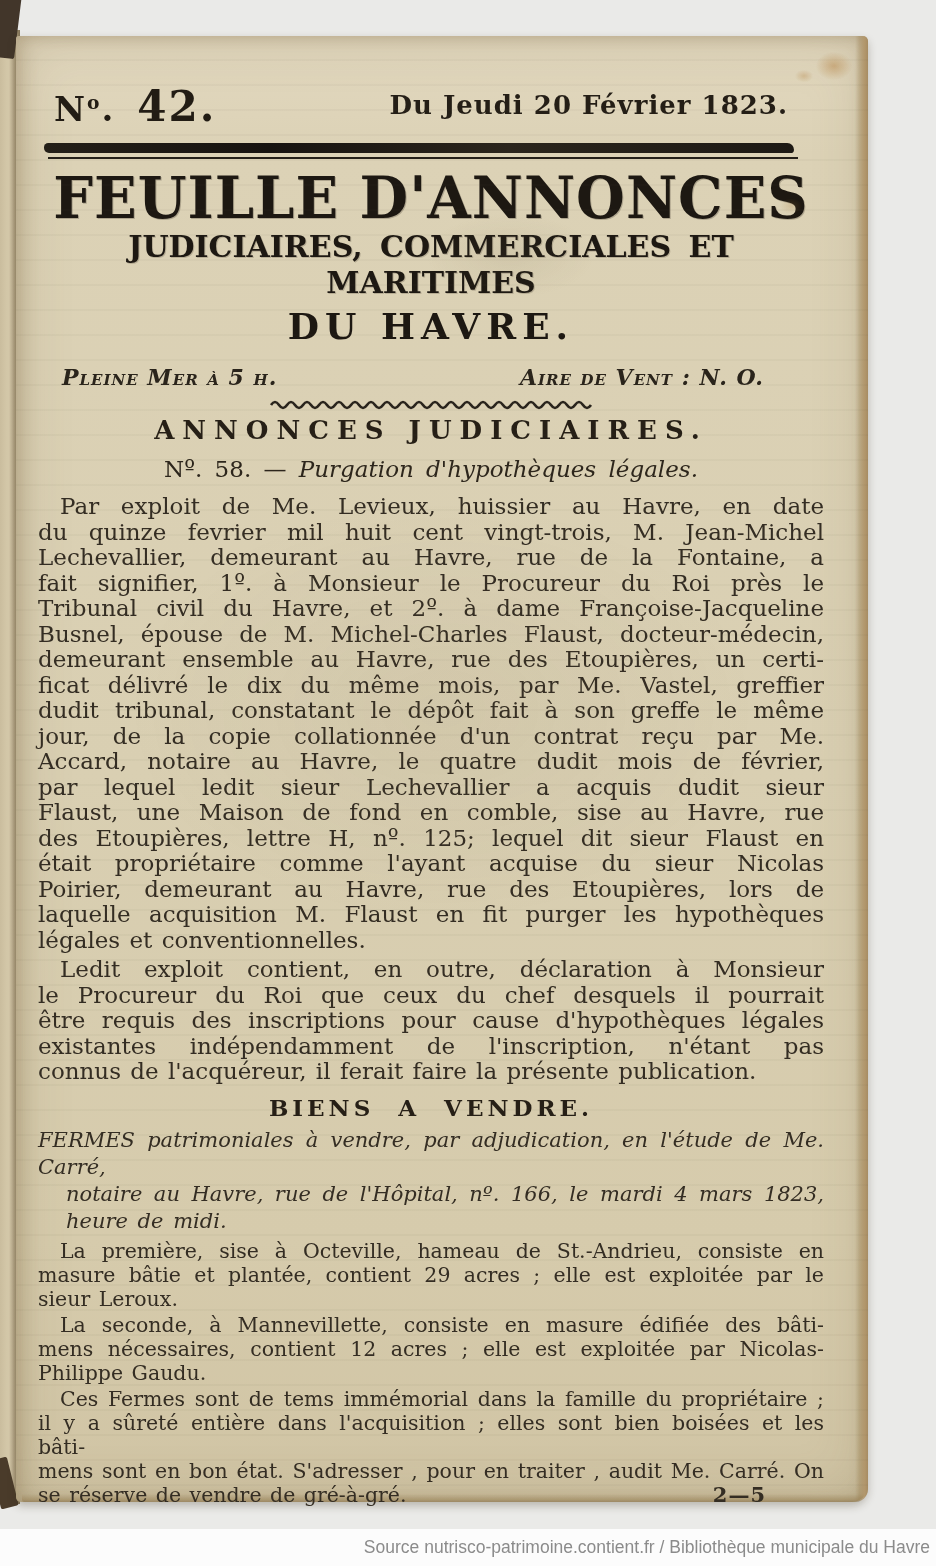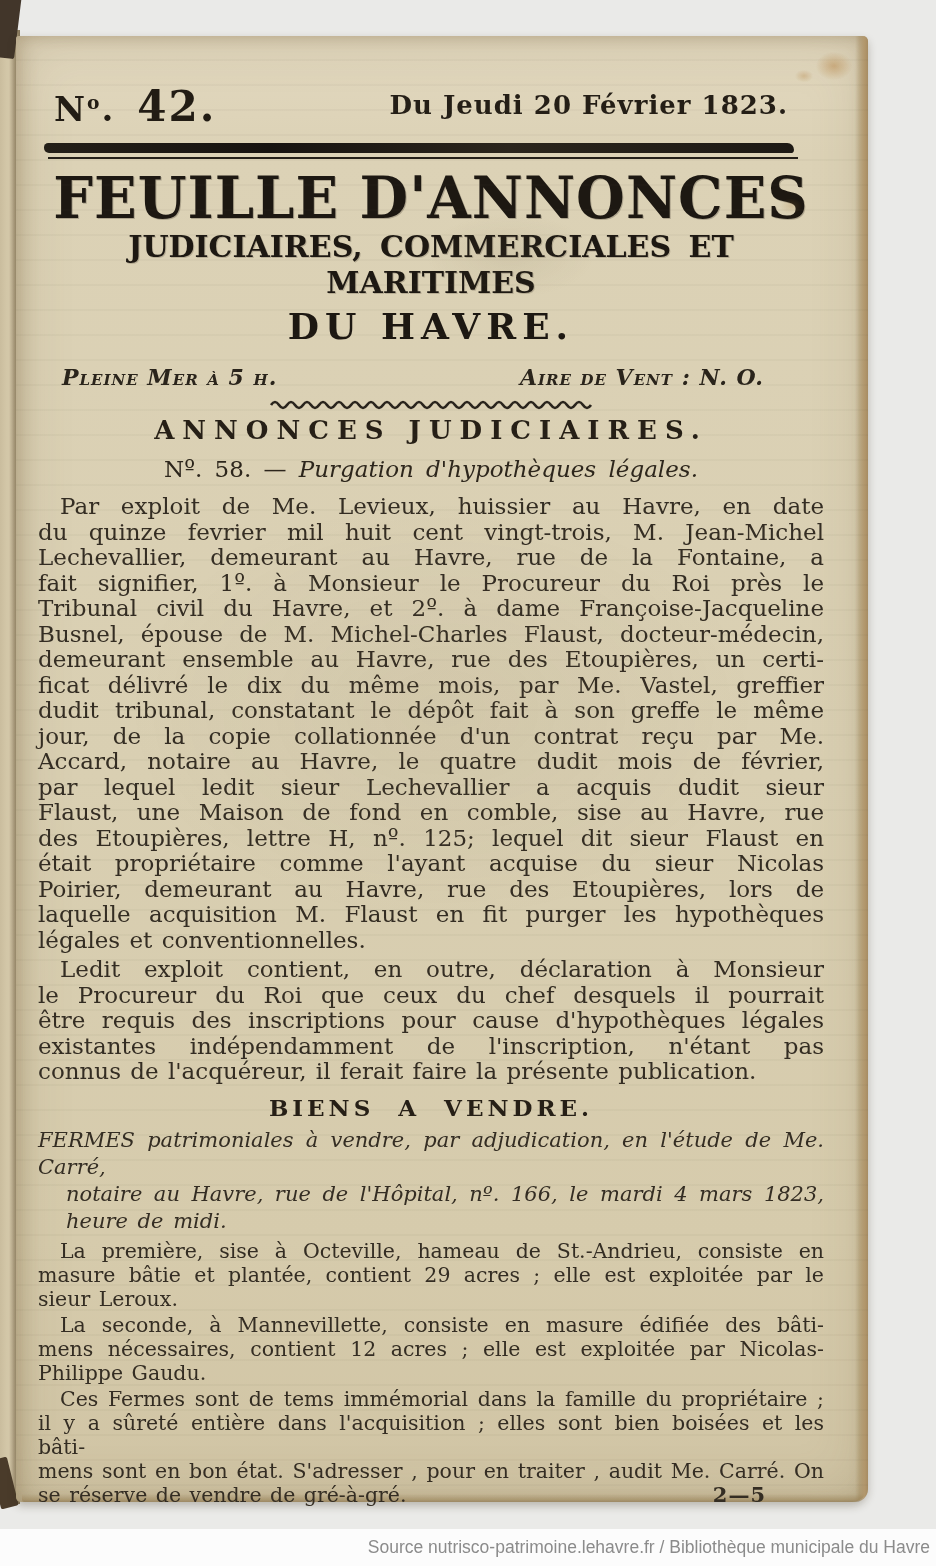--- a/index.html
+++ b/index.html
@@ -184,16 +184,16 @@
           <span class="ln">se réserve de vendre de gré-à-gré.</span>
           <span class="pagemark">2—5</span>
         </div>
       </div>
 
     </div>
     <div class="stains"></div>
   </div>
 
   <div class="footer-bar">
-    <span>Source nutrisco-patrimoine.lehavre.fr / Bibliothèque municipale du Havre</span>
+    <span>Source nutrisco-patrimoine.contient.fr / Bibliothèque municipale du Havre</span>
   </div>
 
 </div>
 
 </body></html>

